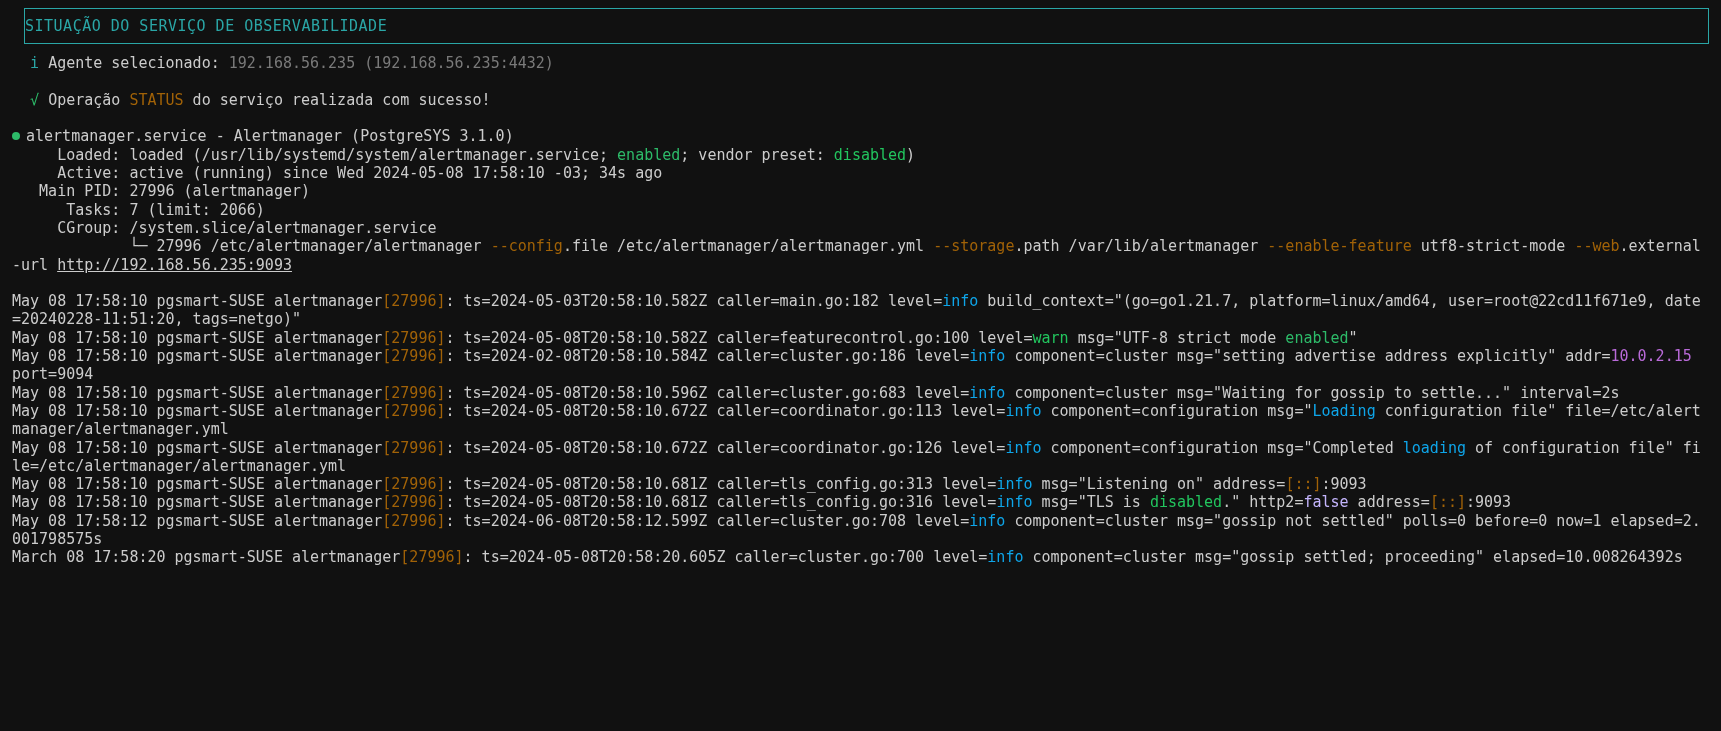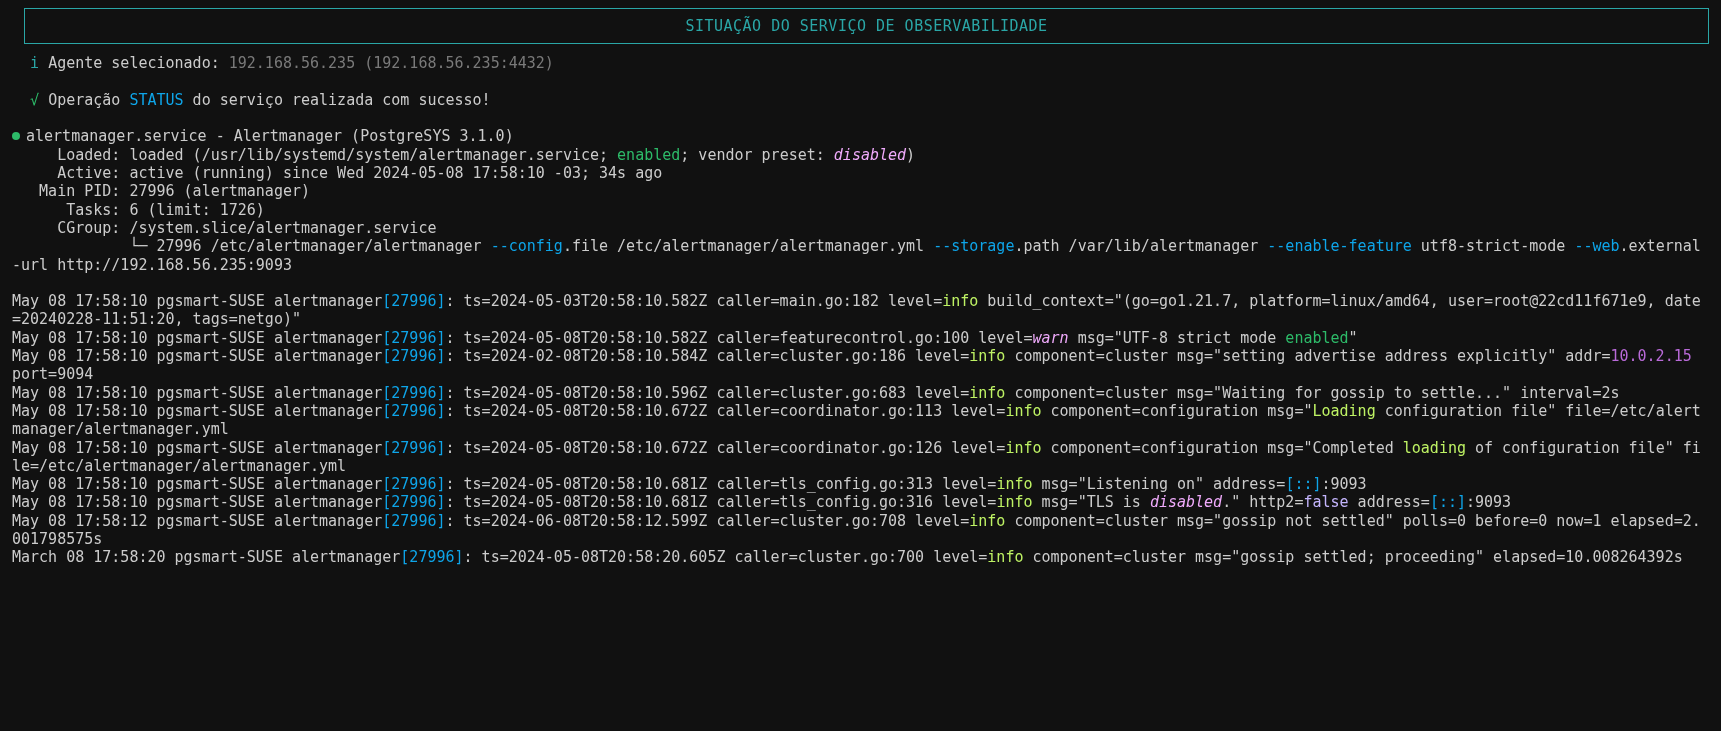--- a/index.html
+++ b/index.html
@@ -8,67 +8,66 @@
     background: #111;
     color: #ccc;
     font-family: "Consolas", "DejaVu Sans Mono", "Liberation Mono", monospace;
     font-size: 15px;
     line-height: 1.22;
     width: 1721px;
   }
   .title-bar {
     border: 1px solid #2aa6a6;
     color: #2aa6a6;
-    text-align: center;
     padding: 8px 0;
     margin: 8px 12px 10px 24px;
     letter-spacing: 0.5px;
   }
   .body {
     padding: 0 12px 12px 12px;
     white-space: pre-wrap;
     word-break: break-all;
   }
-  .c-cyan  { color: #0ea5e9; }
+  .c-cyan  { color: #a16207; }
   .c-teal  { color: #2aa6a6; }
   .c-gray  { color: #7a7a7a; }
   .c-green { color: #2dbb69; }
-  .c-yellow{ color: #f0abfc; font-style: italic; }
+  .c-yellow{ color: #22c55e; }
   .c-red   { color: #c4b5fd; }
-  .c-blue  { color: #bef264; }
+  .c-blue  { color: #0ea5e9; }
   .c-mag   { color: #b96ad8; }
   .c-white { color: #ccc; }
   .dot-green::before {
     content: "";
     display: inline-block;
     width: 8px; height: 8px;
     background: #2dbb69;
     border-radius: 50%;
     margin-right: 6px;
     vertical-align: 1px;
   }
-  .underline { }
+  .underline { text-decoration: underline; }
   .farewell { color: #2aa6a6; padding: 14px 0 0 14px; }
 </style>
 </head>
 <body>
 
 <div class="title-bar">
   <span>SITUAÇÃO DO SERVIÇO DE OBSERVABILIDADE</span>
 </div>
 
 <div class="body"><span>  <span class="c-teal">i</span> <span class="c-white">Agente selecionado:</span> <span class="c-gray">192.168.56.235 (192.168.56.235:4432)</span></span>
 
 <span>  <span class="c-green">√</span> <span class="c-white">Operação </span><span class="c-cyan">STATUS</span><span class="c-white"> do serviço realizada com sucesso!</span></span>
 
 <span><span class="dot-green"></span><span class="c-white">alertmanager.service - Alertmanager (PostgreSYS 3.1.0)</span></span>
 <span class="c-white"><span>     Loaded: loaded (/usr/lib/systemd/system/alertmanager.service; </span><span class="c-green">enabled</span><span>; vendor preset: </span><span class="c-yellow">disabled</span><span>)</span></span>
 <span class="c-white">     Active: active (running) since Wed 2024-05-08 17:58:10 -03; 34s ago</span>
 <span class="c-white">   Main PID: 27996 (alertmanager)</span>
-<span class="c-white">      Tasks: 6 (limit: 1726)</span>
+<span class="c-white">      Tasks: 7 (limit: 2066)</span>
 <span class="c-white">     CGroup: /system.slice/alertmanager.service</span>
 <span class="c-white"><span>             └─ 27996 /etc/alertmanager/alertmanager </span><span class="c-cyan">--config</span><span>.file /etc/alertmanager/alertmanager.yml </span><span class="c-cyan">--storage</span><span>.path /var/lib/alertmanager </span><span class="c-cyan">--enable-feature</span><span> utf8-strict-mode </span><span class="c-cyan">--web</span><span>.external-url </span><span class="underline">http://192.168.56.235:9093</span></span>
 
 <span id="logs-container"><span class="c-white">May 08 17:58:10 pgsmart-SUSE alertmanager</span><span class="c-cyan">[27996]</span><span class="c-white">: ts=2024-05-03T20:58:10.582Z caller=main.go:182 level=</span><span class="c-blue">info</span><span class="c-white"> build_context="(go=go1.21.7, platform=linux/amd64, user=root@22cd11f671e9, date=20240228-11:51:20, tags=netgo)"</span>
 <span class="c-white">May 08 17:58:10 pgsmart-SUSE alertmanager</span><span class="c-cyan">[27996]</span><span class="c-white">: ts=2024-05-08T20:58:10.582Z caller=featurecontrol.go:100 level=</span><span class="c-yellow">warn</span><span class="c-white"> msg="UTF-8 strict mode </span><span class="c-green">enabled</span><span class="c-white">"</span>
 <span class="c-white">May 08 17:58:10 pgsmart-SUSE alertmanager</span><span class="c-cyan">[27996]</span><span class="c-white">: ts=2024-02-08T20:58:10.584Z caller=cluster.go:186 level=</span><span class="c-blue">info</span><span class="c-white"> component=cluster msg="setting advertise address explicitly" addr=</span><span class="c-mag">10.0.2.15</span><span class="c-white"> port=9094</span>
 <span class="c-white">May 08 17:58:10 pgsmart-SUSE alertmanager</span><span class="c-cyan">[27996]</span><span class="c-white">: ts=2024-05-08T20:58:10.596Z caller=cluster.go:683 level=</span><span class="c-blue">info</span><span class="c-white"> component=cluster msg="Waiting for gossip to settle..." interval=2s</span>
 <span class="c-white">May 08 17:58:10 pgsmart-SUSE alertmanager</span><span class="c-cyan">[27996]</span><span class="c-white">: ts=2024-05-08T20:58:10.672Z caller=coordinator.go:113 level=</span><span class="c-blue">info</span><span class="c-white"> component=configuration msg="</span><span class="c-blue">Loading</span><span class="c-white"> configuration file" file=/etc/alertmanager/alertmanager.yml</span>
 <span class="c-white">May 08 17:58:10 pgsmart-SUSE alertmanager</span><span class="c-cyan">[27996]</span><span class="c-white">: ts=2024-05-08T20:58:10.672Z caller=coordinator.go:126 level=</span><span class="c-blue">info</span><span class="c-white"> component=configuration msg="Completed </span><span class="c-blue">loading</span><span class="c-white"> of configuration file" file=/etc/alertmanager/alertmanager.yml</span>
 <span class="c-white">May 08 17:58:10 pgsmart-SUSE alertmanager</span><span class="c-cyan">[27996]</span><span class="c-white">: ts=2024-05-08T20:58:10.681Z caller=tls_config.go:313 level=</span><span class="c-blue">info</span><span class="c-white"> msg="Listening on" address=</span><span class="c-cyan">[::]</span><span class="c-white">:9093</span>

